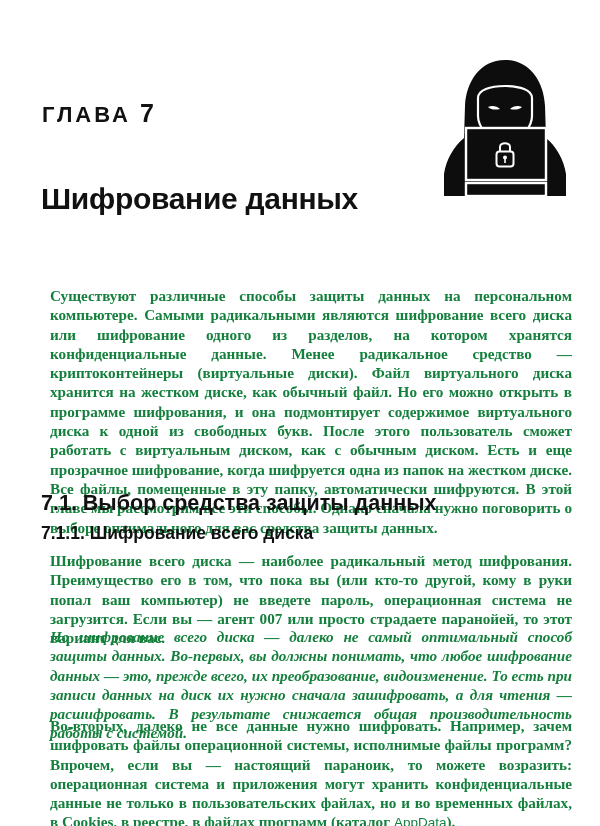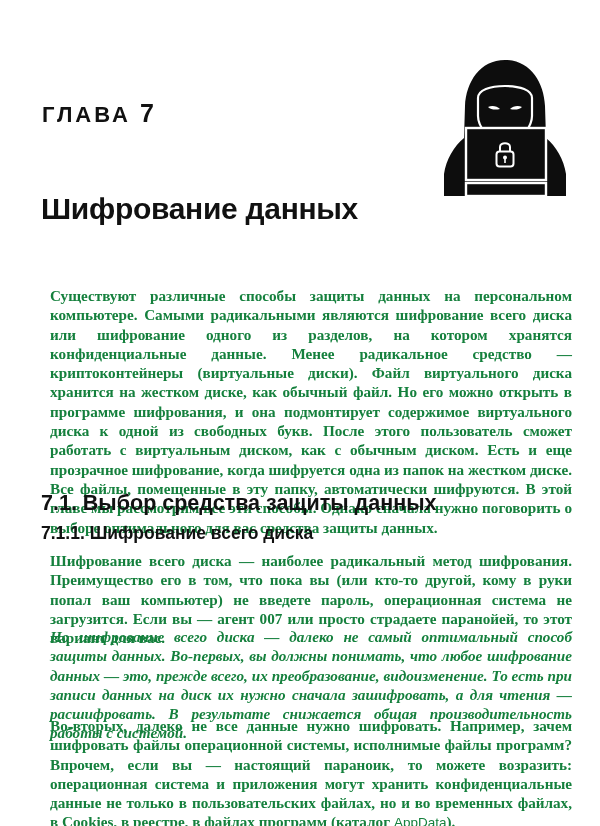--- a/index.html
+++ b/index.html
@@ -38,21 +38,21 @@
     .hacker {
       position: absolute;
       left: 444px;
       top: 56px;
       width: 122px;
       height: 140px;
     }
     .chapter-title {
       position: absolute;
       left: 41px;
-      top: 190px;
+      top: 180px;
       font-family: "Liberation Sans", "DejaVu Sans", sans-serif;
       font-weight: bold;
       font-size: 30px;
       letter-spacing: -0.3px;
       line-height: 38px;
       color: #111;
       margin: 0;
     }
     .body-block {
       position: absolute;

